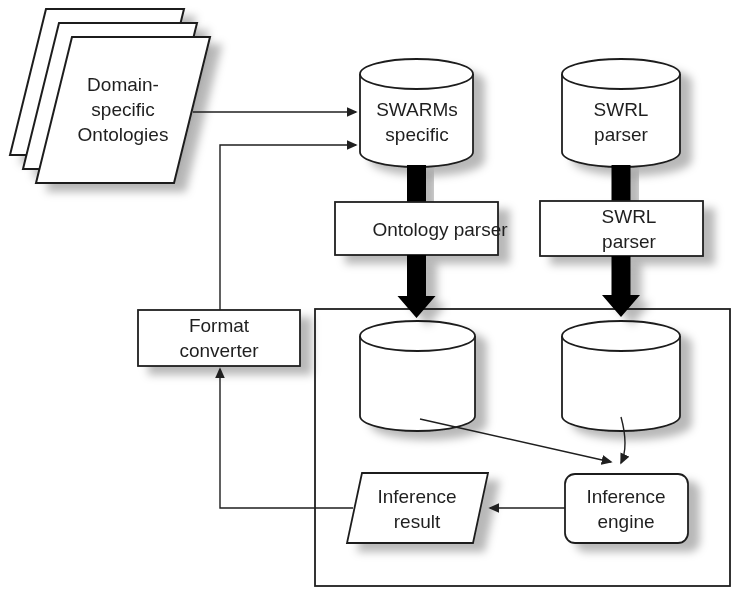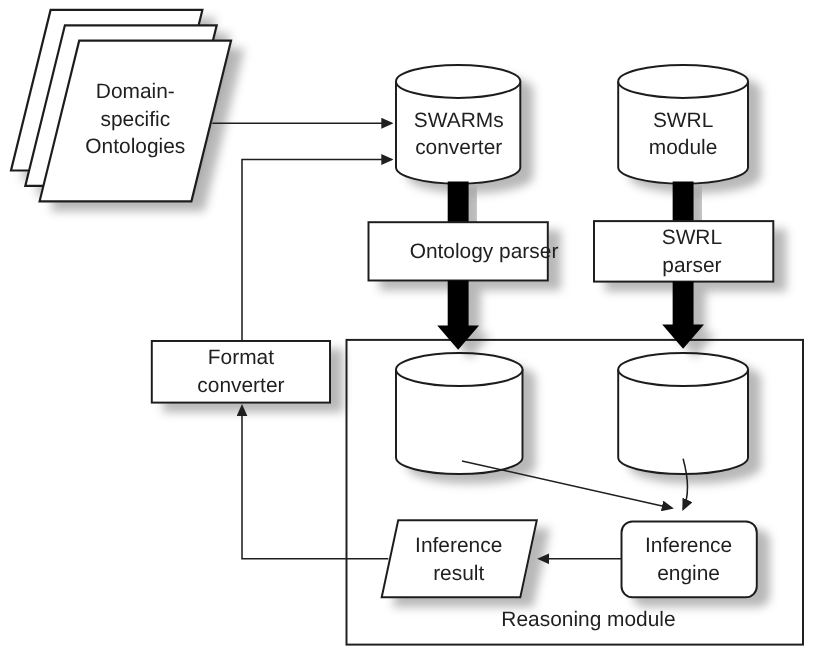--- a/index.html
+++ b/index.html
@@ -86,25 +86,24 @@
       <path d="M420,419 L611,462" marker-end="url(#arrow)"></path>
       <path d="M621,417 Q629,446 621,463" marker-end="url(#arrow)"></path>
       <path d="M565,508 H490" marker-end="url(#arrow)"></path>
     </g>
   </svg>
 
   <div class="label" style="left:123px;top:109px;">Domain-
 specific
 Ontologies</div>
   <div class="label" style="left:417px;top:122px;">SWARMs
-converter</div>
+specific</div>
   <div class="label" style="left:621px;top:122px;">SWRL
-module</div>
+parser</div>
   <div class="label" style="left:440px;top:229px;text-align:right;">Ontology parser</div>
   <div class="label" style="left:629px;top:229px;">SWRL parser</div>
   <div class="label" style="left:219px;top:338px;">Format
 converter</div>
   <div class="label" style="left:417px;top:509px;">Inference
 result</div>
   <div class="label" style="left:626px;top:509px;">Inference
 engine</div>
-  <div class="label" style="left:535px;top:564px;">Reasoning module</div>
 </div>
 
 </body></html>

